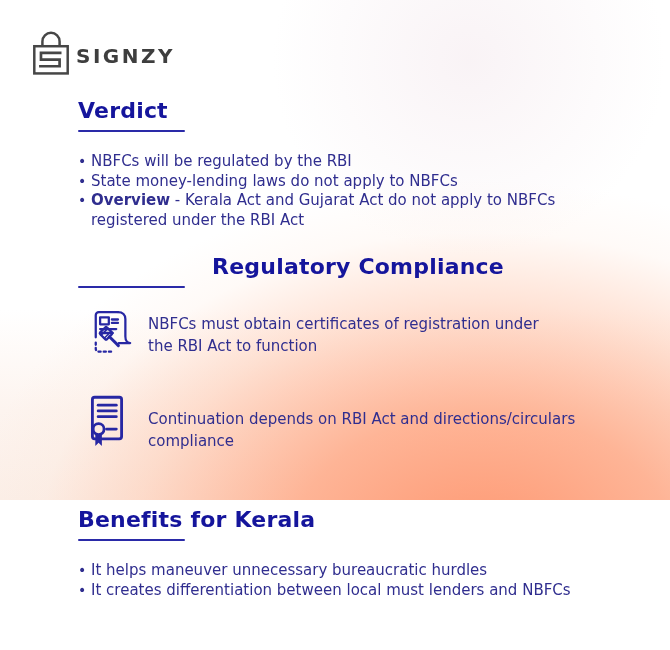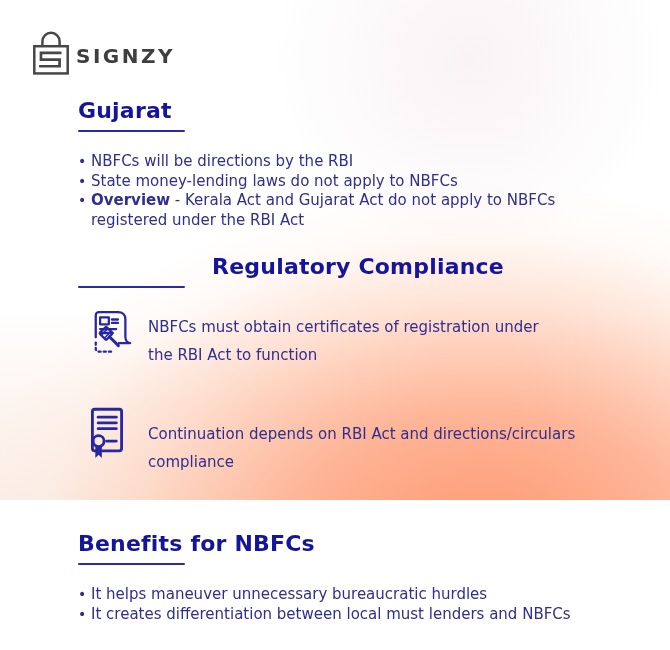--- a/index.html
+++ b/index.html
@@ -50,21 +50,21 @@
     color: #302e8f; font-size: 15px; line-height: 19.5px;
   }
   .dot { width: 13px; flex: 0 0 13px; font-size: 14px; }
   .bullets b { font-weight: bold; }
   
   .item { display: flex; align-items: flex-start; }
   .item-1 { margin-top: 18px; }
   .item-2 { margin-top: 20px; }
   .icon-box { flex: 0 0 64px; padding-left: 6px; }
   .item-text {
-    color: #302e8f; font-size: 15px; line-height: 28px; margin-top: 7px;
+    color: #302e8f; font-size: 15px; line-height: 22px; margin-top: 7px;
   }
   .w1 { max-width: 420px; }
   .w2 { max-width: 470px; }
   .item-2 .item-text { margin-top: 16px; }
 </style>
 </head>
 <body>
 
 <div class="page">
 
@@ -75,26 +75,26 @@
         <rect x="4.5" y="21" width="35" height="28.5"></rect>
         <path d="M33 28 H11.5 V35 H31 V42 H9.5" stroke-width="2.8"></path>
       </g>
     </svg>
     <span class="brand">SIGNZY</span>
   </header>
 
   <div class="content">
 
     <section>
-      <h2 class="h-overview">Gujarat</h2>
+      <h2 class="h-overview">Verdict</h2>
       <div class="rule"></div>
       <ul class="bullets">
         <li>
           <span class="dot">•</span>
-          <span>NBFCs will be directions by the RBI</span>
+          <span>NBFCs will be regulated by the RBI</span>
         </li>
         <li>
           <span class="dot">•</span>
           <span>State money-lending laws do not apply to NBFCs</span>
         </li>
         <li>
           <span class="dot">•</span>
           <span><b>Overview</b><span> - Kerala Act and Gujarat Act do not apply to NBFCs registered under the RBI Act</span></span>
         </li>
       </ul>
@@ -139,21 +139,21 @@
               <circle cx="16.5" cy="41" r="6.2"></circle>
             </g>
             <path d="M12.8 46.5 V60 l3.7 -3.6 3.7 3.6 V46.5 Z" fill="#2727a3"></path>
           </svg>
         </span>
         <p class="item-text w2">Continuation depends on RBI Act and directions/circulars compliance</p>
       </div>
     </section>
 
     <section>
-      <h2 class="h-benefits">Benefits for NBFCs</h2>
+      <h2 class="h-benefits">Benefits for Kerala</h2>
       <div class="rule"></div>
       <ul class="bullets">
         <li>
           <span class="dot">•</span>
           <span>It helps maneuver unnecessary bureaucratic hurdles</span>
         </li>
         <li>
           <span class="dot">•</span>
           <span>It creates differentiation between local must lenders and NBFCs</span>
         </li>

